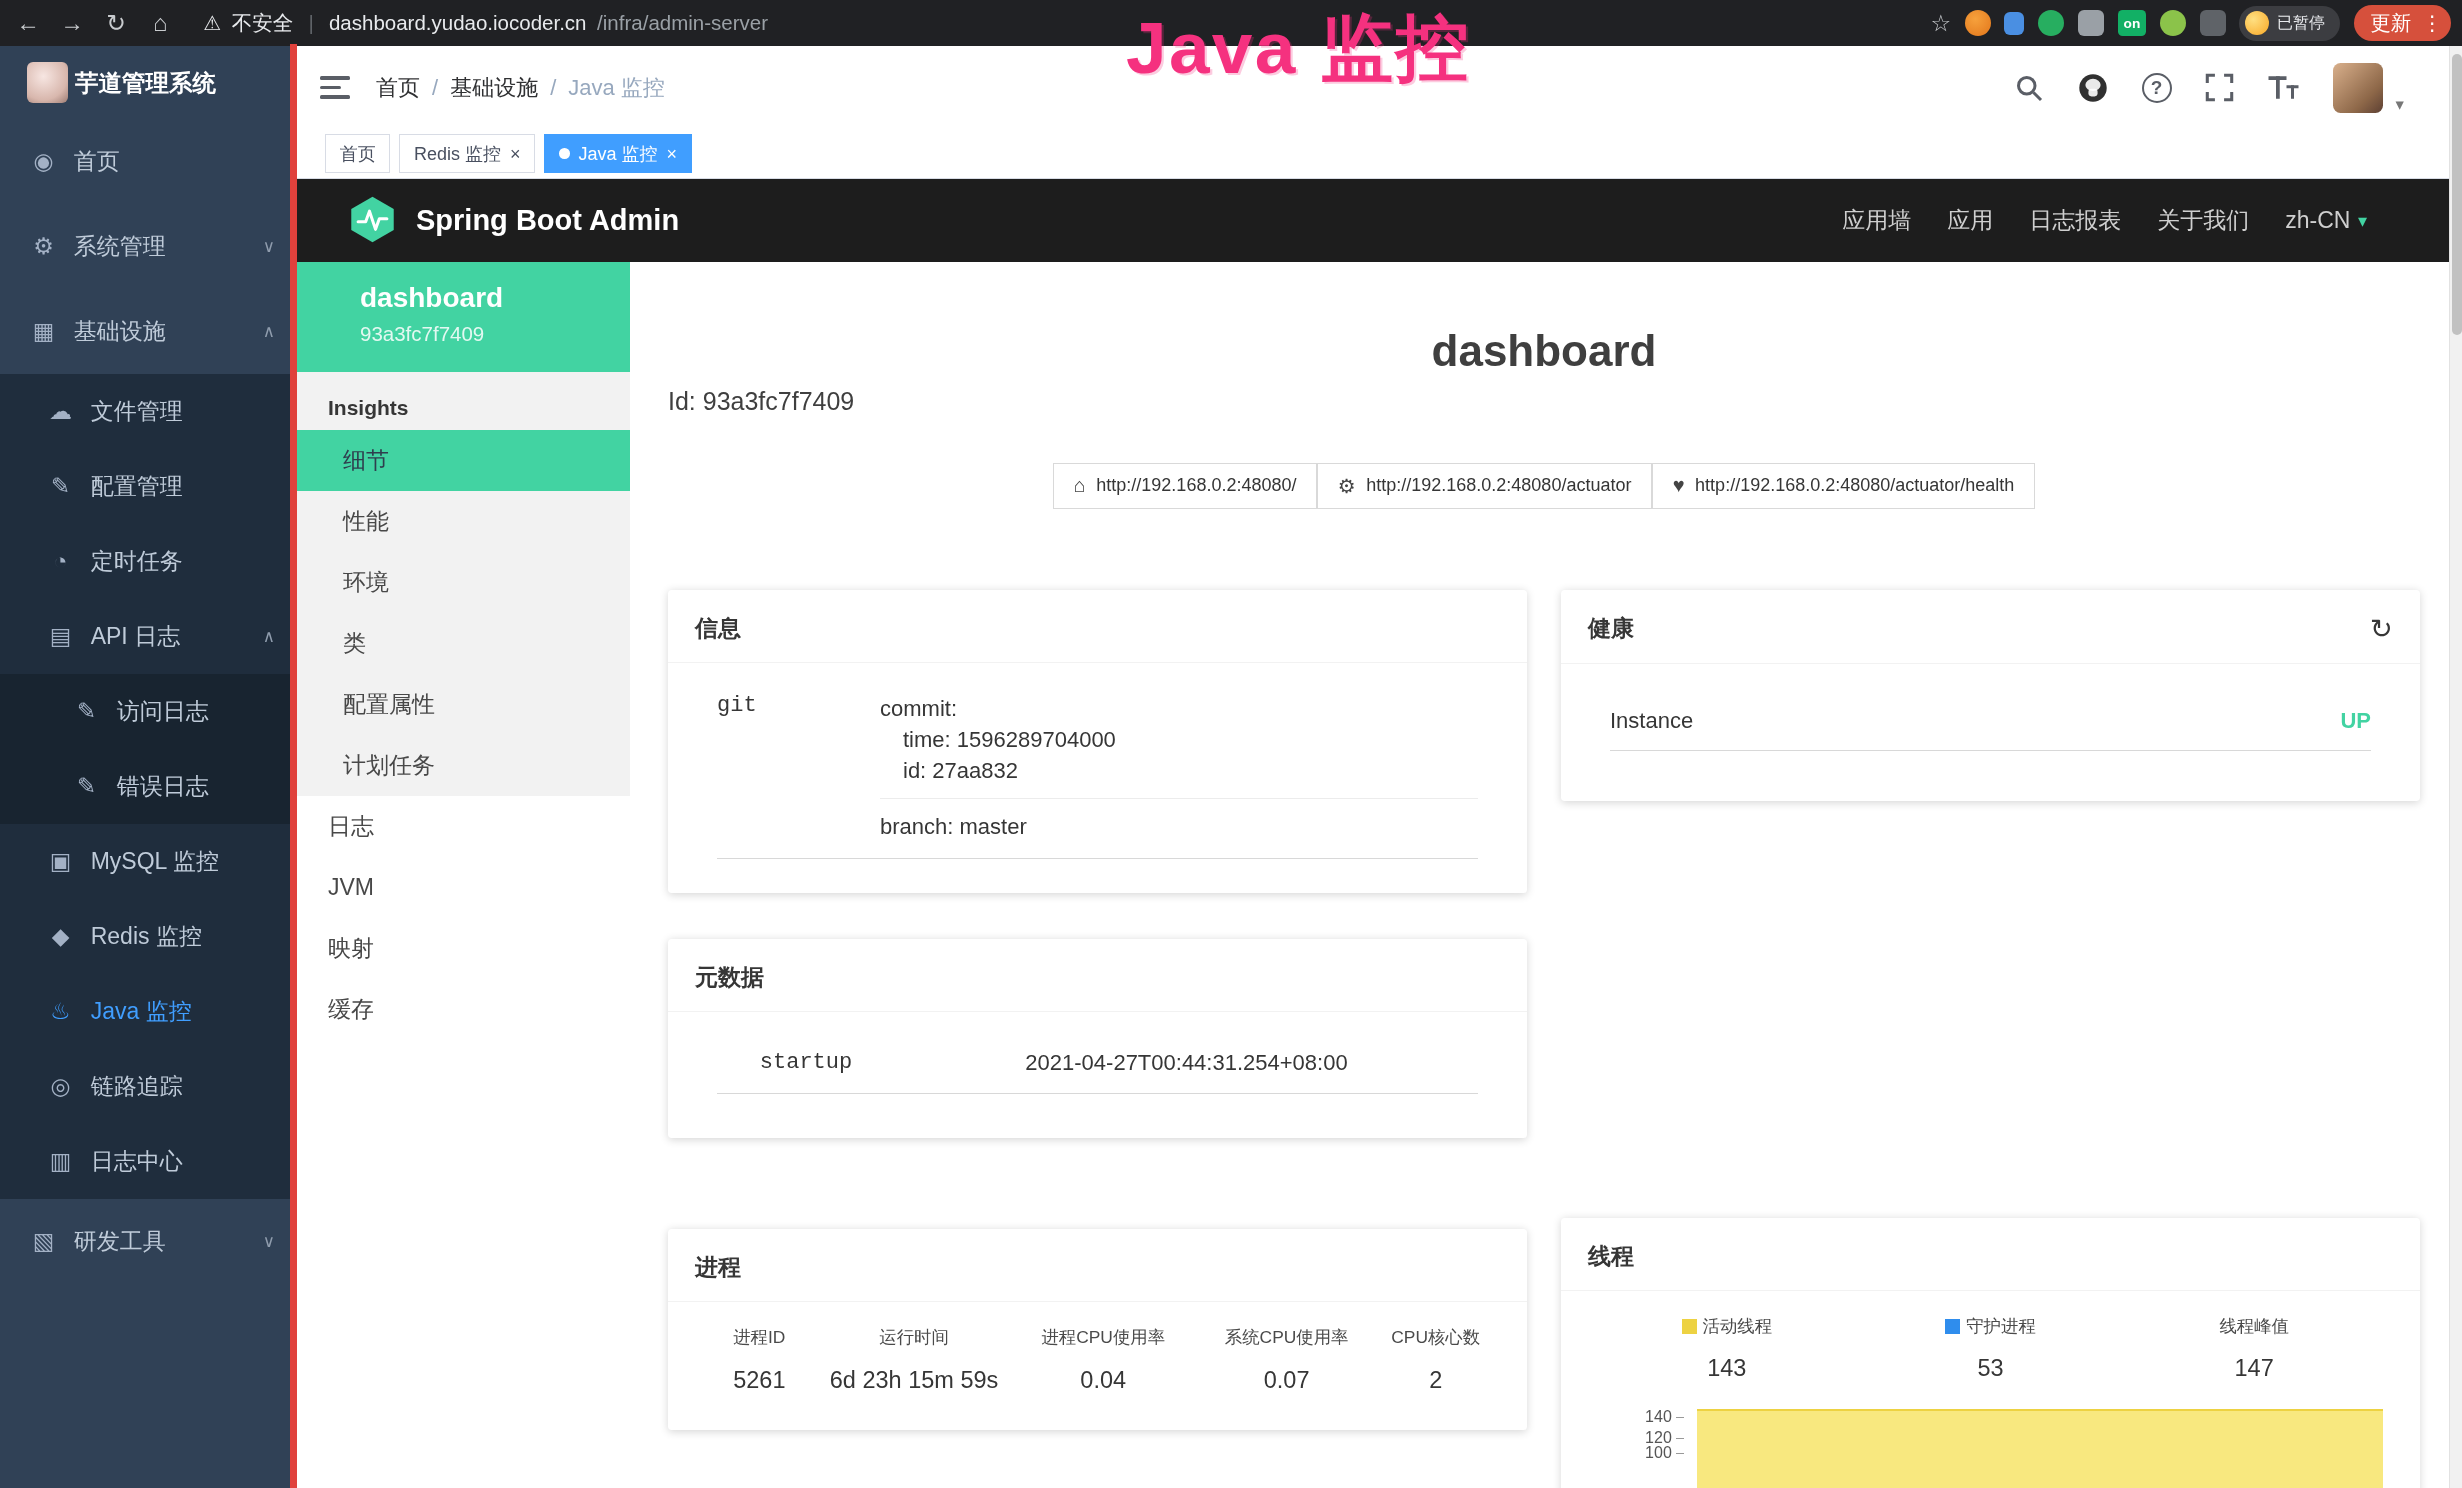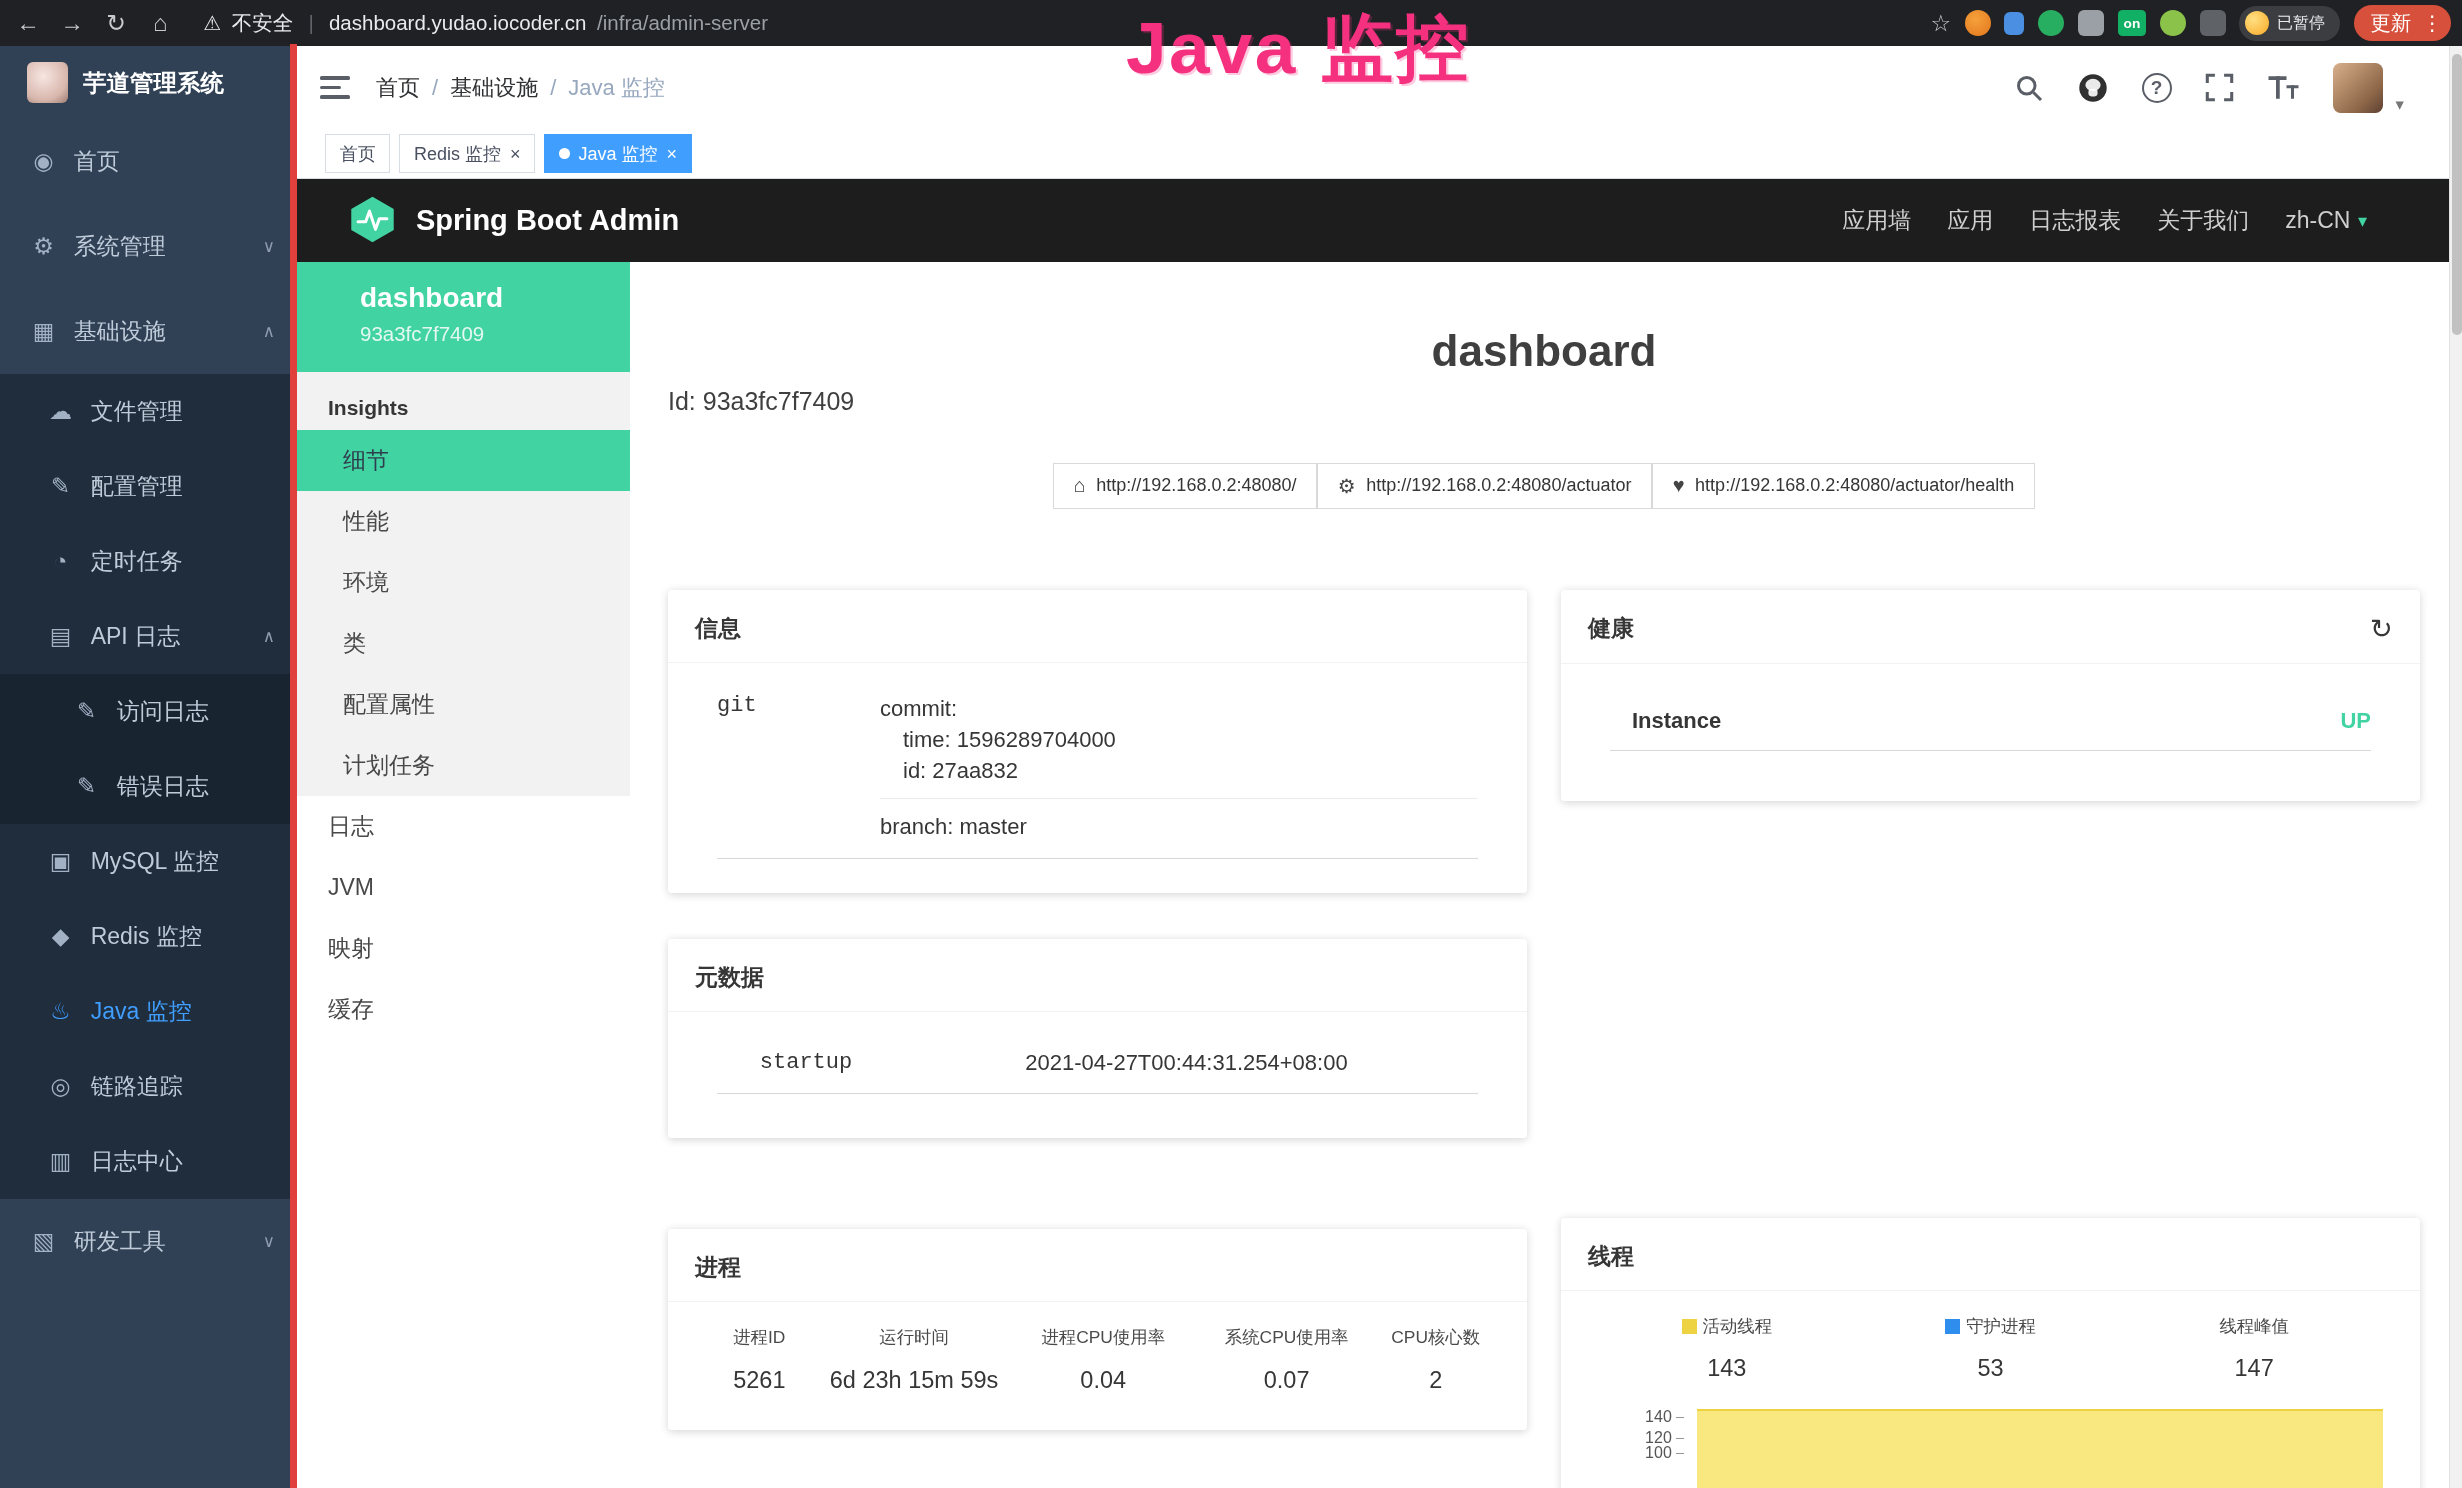--- a/index.html
+++ b/index.html
@@ -33,21 +33,21 @@
   .ext-dark { background:#5f6368; }
   .paused-pill { height:35px; border-radius:17.4px; background:#3c3d41; display:flex; align-items:center;
                  gap:7.6px; padding:0 15px 0 6px; color:#e8eaed; font-size:16px; }
   .face { width:24px; height:24px; border-radius:50%; background:radial-gradient(circle at 35% 35%, #ffe082, #f9a825); }
   .update-pill { height:36px; border-radius:18px; background:#d6503c; color:#fff; font-size:20.5px;
                  display:flex; align-items:center; gap:10.6px; padding:0 9px 0 16.7px; }
   .update-pill .dots { font-size:20.5px; }
 
   
   #app-sidebar { position:absolute; left:0; top:46px; width:296px; height:1443px; background:#304156; z-index:10; }
-  .logo-row { height:73px; display:flex; align-items:center; gap:15px; padding-left:27px; }
+  .logo-row { height:73px; display:flex; align-items:center; gap:7px; padding-left:27px; }
   .logo-img { width:41px; height:41px; border-radius:6px;
               background:radial-gradient(circle at 40% 35%, #f7e6e2, #d8b7ad 65%, #9c7b72); }
   .logo-title { color:#fff; font-size:23.5px; font-weight:bold; }
   .mi { height:85px; display:flex; align-items:center; gap:16.7px; padding:0 21px 0 30px;
         color:#bfcbd9; font-size:23px; }
   .mico { width:27px; text-align:center; font-size:23px; color:#a3b1c5; }
   .mfill { flex:1; }
   .caret { font-size:16.7px; color:#8f9cad; }
   .submenu { background:#1f2d3d; }
   .submenu .mi { height:75px; padding-left:47px; }
@@ -124,21 +124,21 @@
   .kv-body { padding:30px 49px 34px; font-size:22px; color:#363636; }
   .kv-row { display:flex; }
   .kv-row.underline { border-bottom:0.8px solid #d8d8d8; padding-bottom:16.7px; }
   .kv-key { width:163px; flex:0 0 163px;font-family:Liberation Mono, monospace; }
   .kv-val { flex:1; }
   .kv-line { line-height:31px; }
   .kv-line.indent { padding-left:23px; }
   .kv-div { border-bottom:0.8px solid #ececec; margin:12px 0; }
   .up { color:#42d3a2; font-weight:bold; }
   .right { margin-left:auto; }
-  .semib { font-weight:bold;margin-left:22px; }
+  .semib { font-weight:normal; }
 
   .grid5 { display:grid; grid-template-columns:1fr 1.7fr 1.6fr 1.6fr 1fr; text-align:center; }
   .proc-body { padding:23px 34px 36px; }
   .th5 { font-size:17.4px; color:#4a4a4a; }
   .td5 { font-size:23.5px; color:#363636; margin-top:18px; }
 
   .thr-body { padding:23px 34px 0; }
   .grid3 { display:grid; grid-template-columns:1fr 1fr 1fr; text-align:center; }
   .leg-label { font-size:17.4px; color:#4a4a4a; display:flex; align-items:center; justify-content:center; gap:6px; }
   .sq { width:15px; height:15px; display:inline-block; }

